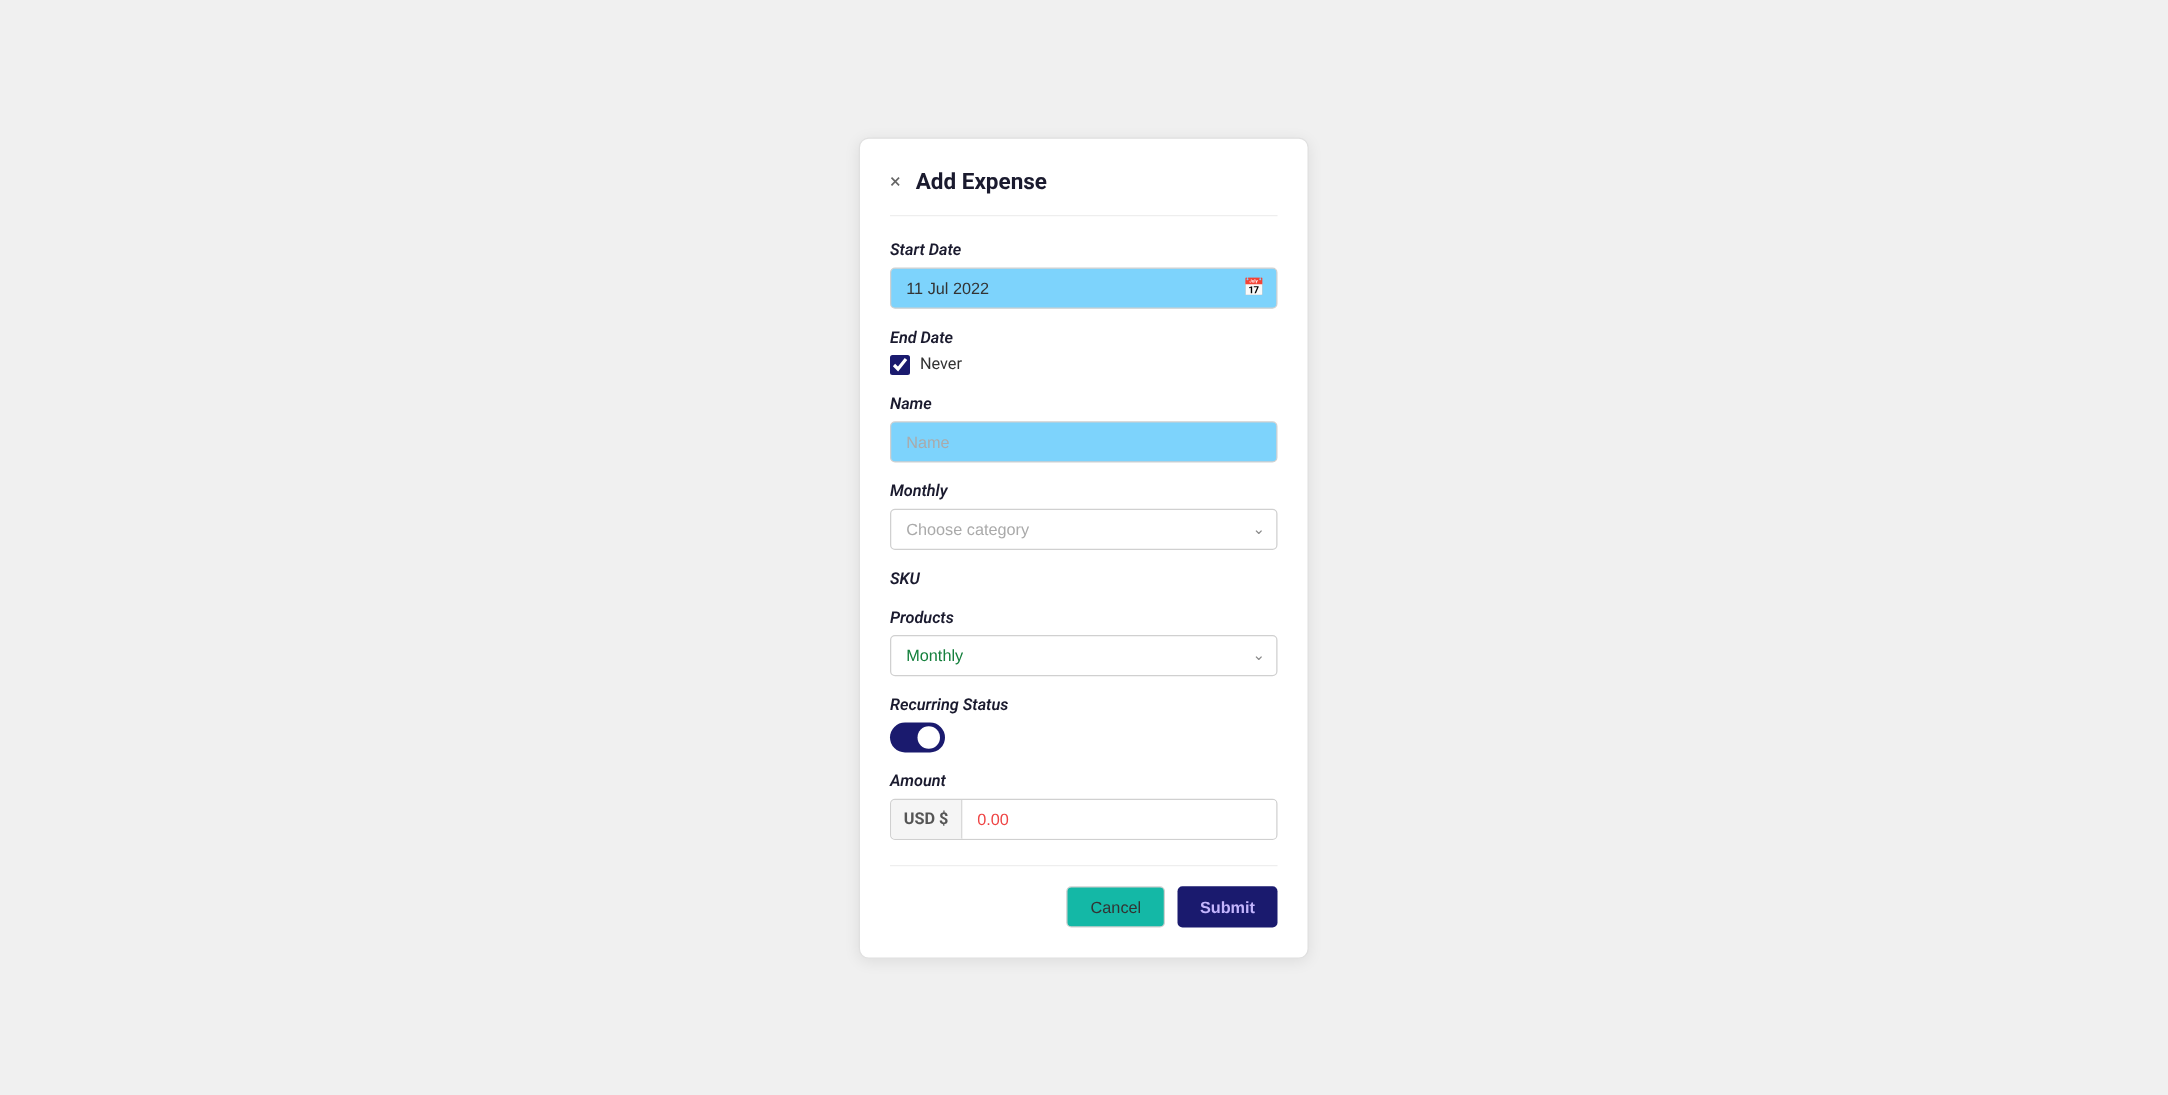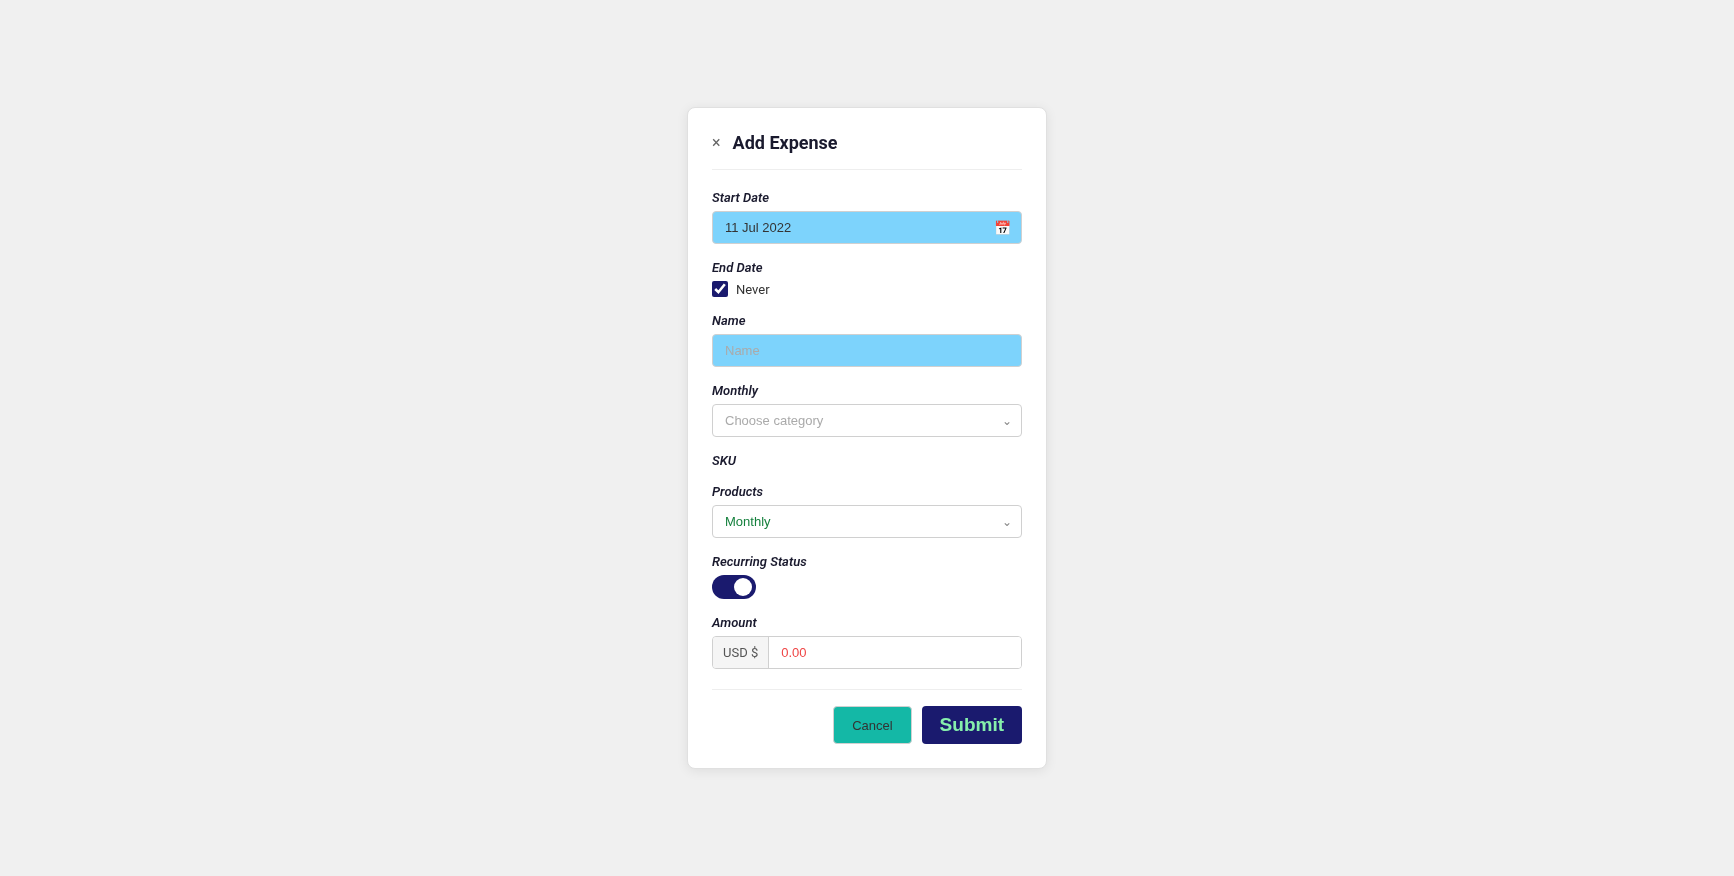--- a/index.html
+++ b/index.html
@@ -194,20 +194,21 @@
       overflow: hidden;
     }
 
     .amount-prefix {
       padding: 8px 10px;
       font-size: 13px;
       color: #555;
       background: #f5f5f5;
       border-right: 1px solid #d0d0d0;
       white-space: nowrap;
+      font-weight: bold;
     }
 
     .amount-input {
       border: none;
       padding: 8px 12px;
       font-size: 13px;
       color: #ef4444;
       outline: none;
       flex: 1;
     }
@@ -227,23 +228,23 @@
       font-weight: 500;
       color: #333;
       background: #14b8a6;
       border: 1px solid #d0d0d0;
       border-radius: 4px;
       cursor: pointer;
     }
 
     .btn-submit {
       padding: 8px 18px;
-      font-size: 19px;
+      font-size: 13px;
       font-weight: 600;
-      color: #86efac;
+      color: #c4b5fd;
       background: #1a1a6e;
       border: none;
       border-radius: 4px;
       cursor: pointer;
     }
   </style>
 </head>
 <body>
 
 <div class="modal-backdrop">

